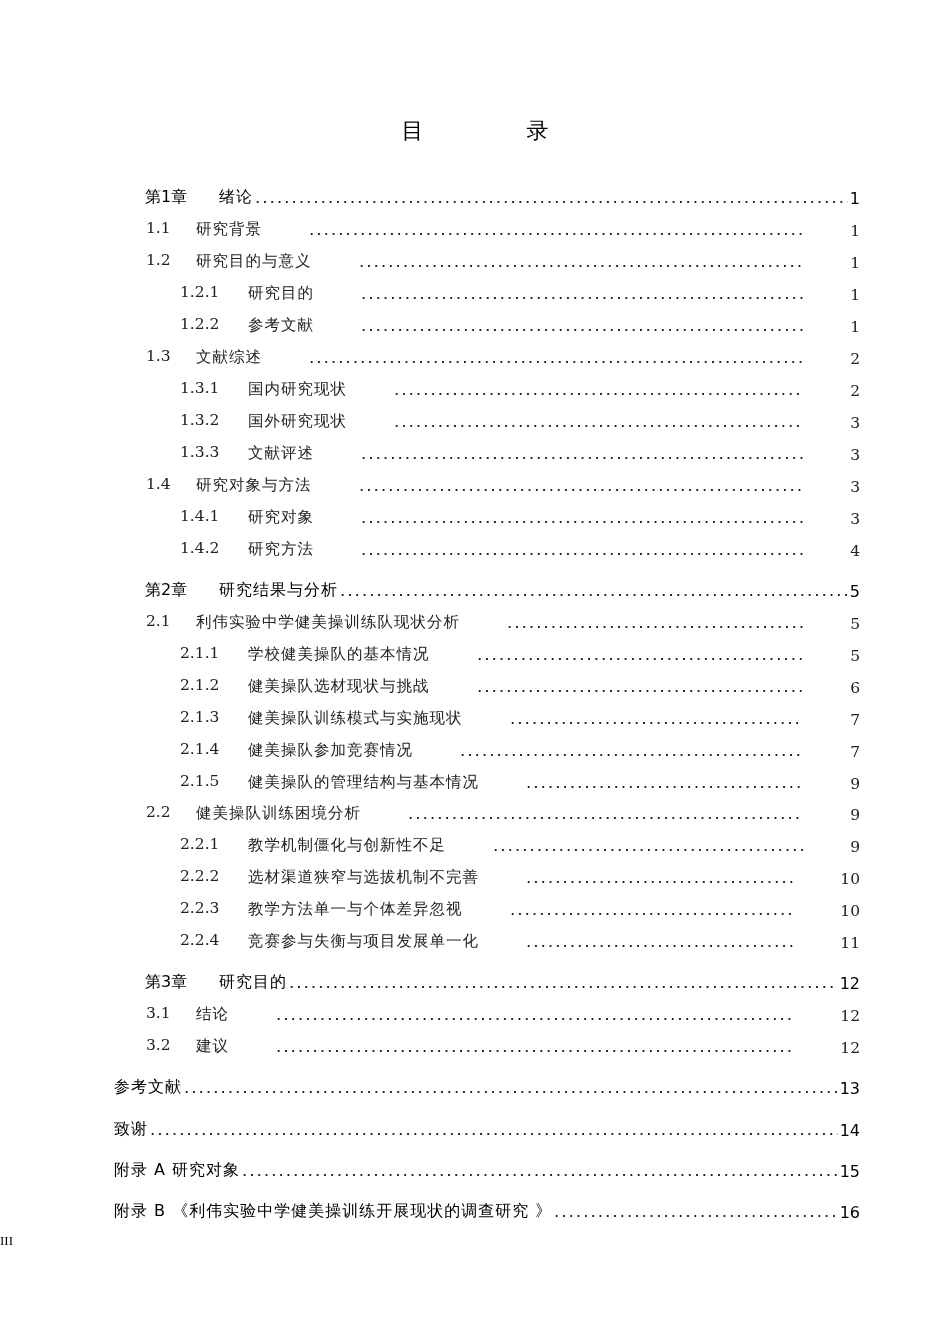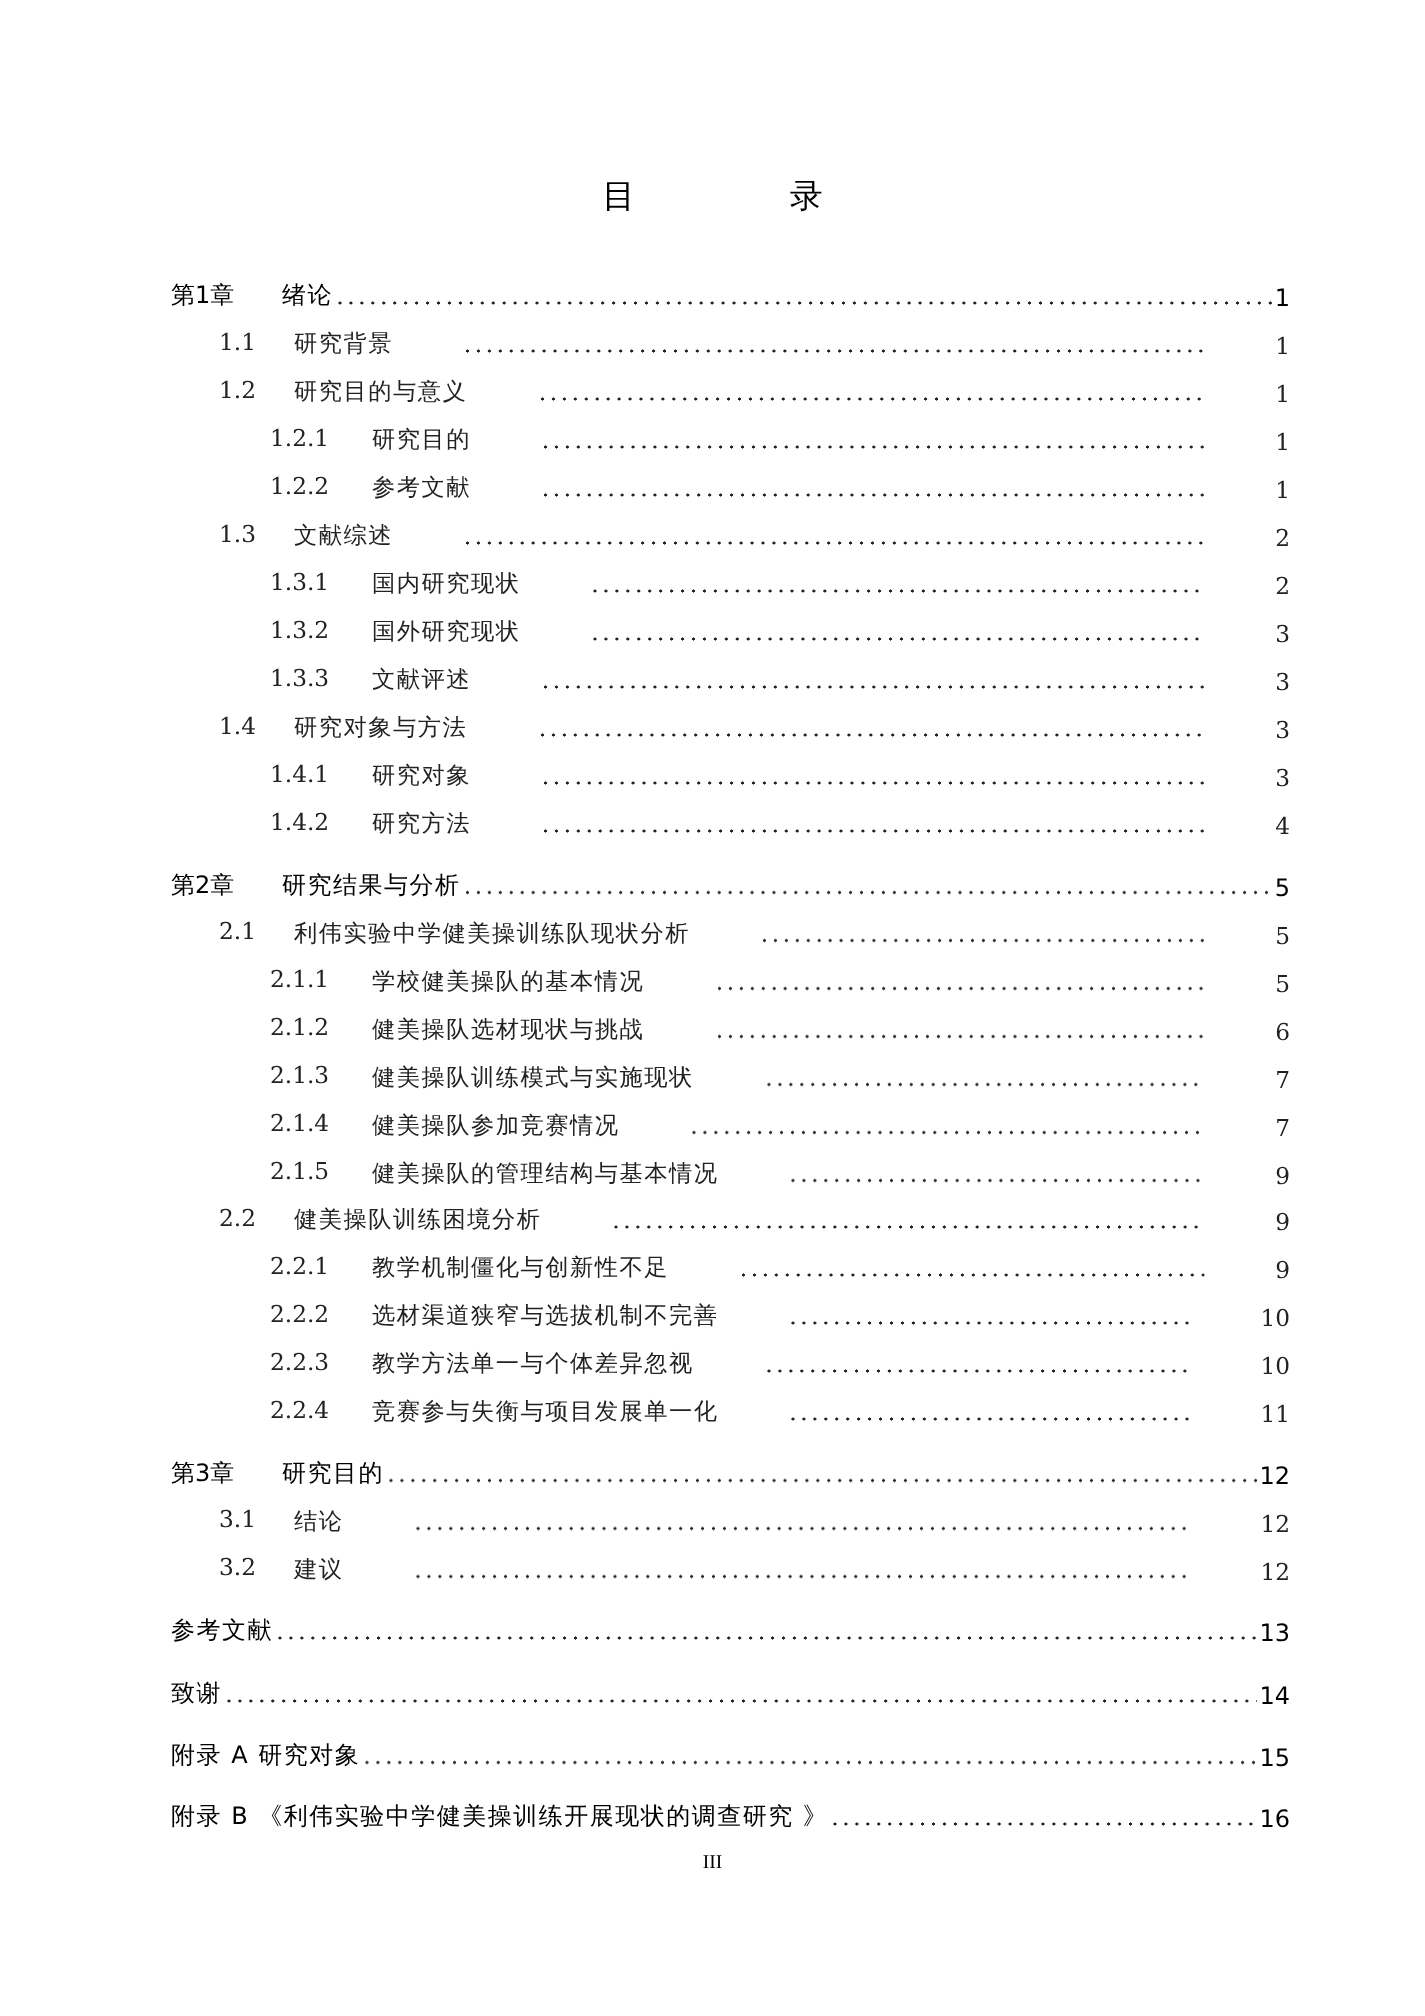--- a/index.html
+++ b/index.html
@@ -16,31 +16,31 @@
     }
     .row .label { flex: 0 0 auto; display: flex; }
     .row .num { display: inline-block; }
     .row .leader {
       flex: 1 1 auto; overflow: hidden; margin: 0 2px 4px 1px; height: 4px;
       background-image: radial-gradient(circle, #222 0.9px, transparent 1.2px);
       background-size: 7.3px 4px; background-repeat: repeat-x; background-position: left center;
     }
     .row .page { flex: 0 0 auto; text-align: right; }
     .lvl0 { font-family: "DejaVu Sans", sans-serif; font-size: 16px; }
-    .lvl0 .num { width: 74px; }
+    .lvl0 .num { width: 74px; margin-left: 31px; }
     .lvl1, .lvl2 { font-family: "DejaVu Serif", serif; font-size: 15.5px; color: #222; gap: 45px; }
     .lvl1 { left: 32px; width: 714px; }
     .lvl1 .num { width: 50px; }
     .lvl2 { left: 66px; width: 680px; }
     .lvl2 .num { width: 68px; }
     .lvl0 .page { font-family: "DejaVu Sans", sans-serif; }
     .lvl1 .page, .lvl2 .page { font-family: "DejaVu Serif", serif; }
     .label-text { letter-spacing: 1px; }
     .footer-page {
-      position: absolute; top: 1233px; left: 0; width: 950px; text-align: center;
+      position: absolute; top: 1233px; left: 0; width: 950px; text-align: left;
       font-family: "Liberation Serif", serif; font-size: 13px;
     }
   </style>
 </head>
 <body>
 
 <div>
   <div class="page-title">目 录</div>
 
   <div class="toc">

